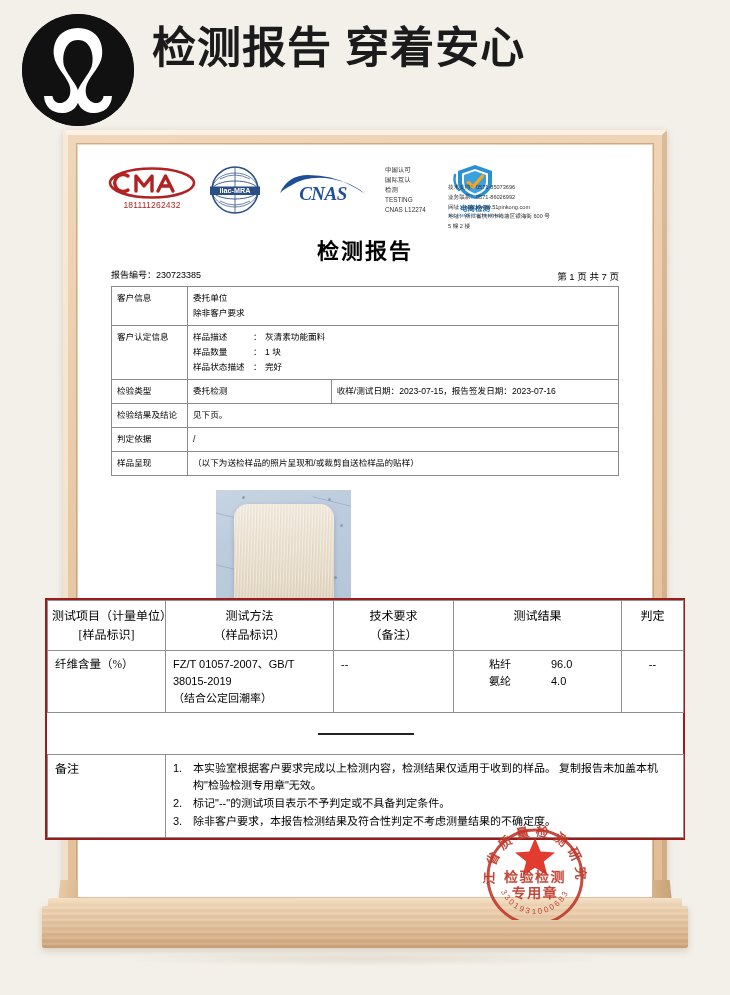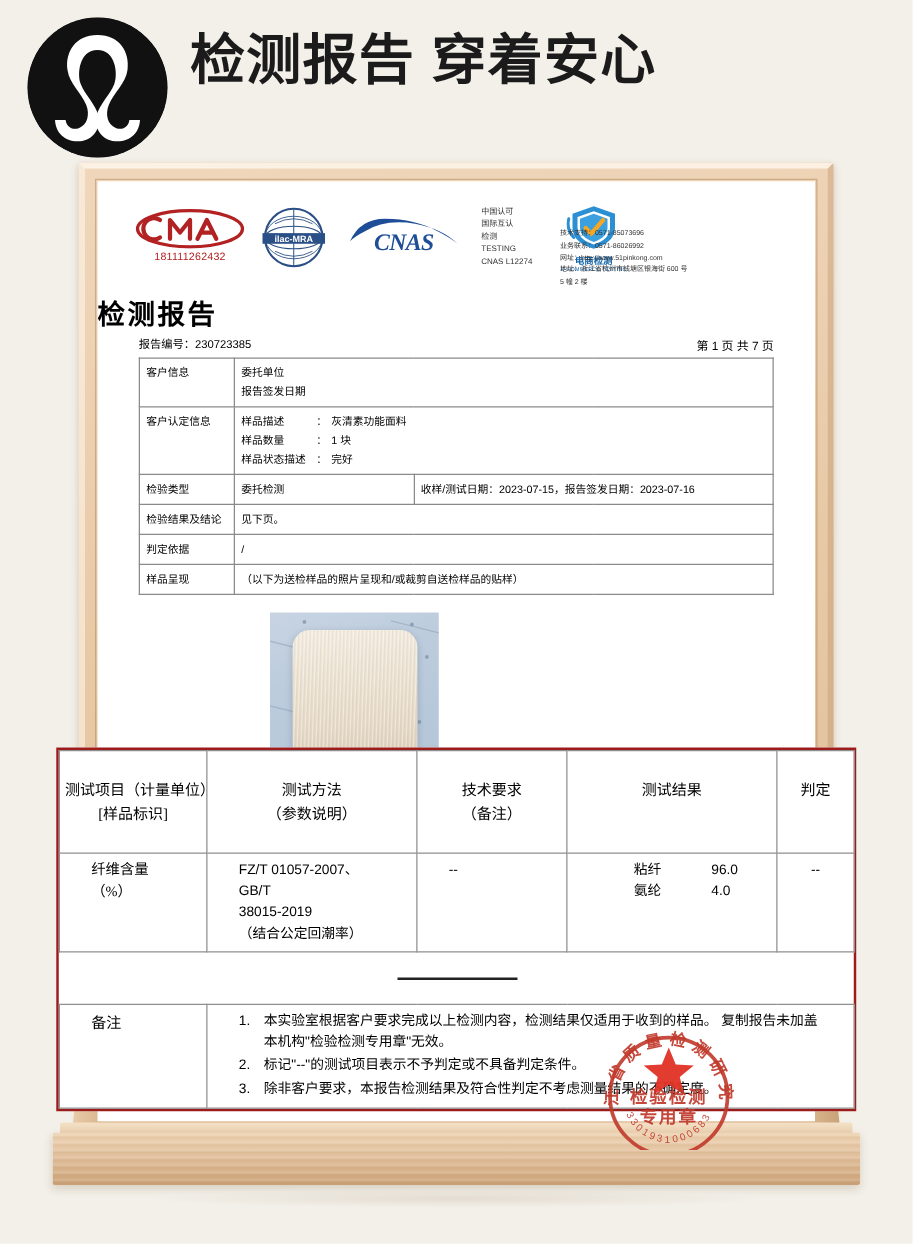--- a/index.html
+++ b/index.html
@@ -199,21 +199,21 @@
     line-height: 1.75;
     color: #333;
   }
   .contact div { white-space: nowrap; }
 
   
   .rpt-title {
     position: absolute;
     left: 0; top: 88px;
     width: 574px;
-    text-align: left;
+    text-align: center;
     font-family: "Liberation Serif", "DejaVu Serif", serif;
     font-size: 22px;
     font-weight: bold;
     color: #000;
     letter-spacing: 2px;
   }
   .rpt-no {
     position: absolute;
     left: 33px; top: 123px;
     font-size: 9px;
@@ -302,30 +302,30 @@
   .results-table {
     width: 100%;
     border-collapse: collapse;
     font-size: 11px;
     color: #000;
     table-layout: fixed;
   }
   .results-table th,
   .results-table td {
     border: 1px solid #8f8f8f;
-    padding: 5px 25px;
+    padding: 5px 7px;
     vertical-align: top;
     line-height: 1.55;
   }
   .results-table th {
     text-align: center;
     font-weight: normal;
     font-family: "Liberation Serif", "DejaVu Serif", serif;
     font-size: 12px;
-    padding: 22px 4px;
+    padding: 6px 4px;
   }
   .rc1 { width: 118px; }
   .rc2 { width: 168px; }
   .rc3 { width: 120px; margin-top: 24px; }
   .rc4 { width: 168px; }
   .rc5 { width: 62px; }
 
   .th-l1 { white-space: nowrap; }
   .th-l2 { white-space: nowrap; }
 
@@ -492,21 +492,21 @@
   <div class="rpt-title">检测报告</div>
   <div class="rpt-no">报告编号：230723385</div>
   <div class="rpt-page">第 1 页 共 7 页</div>
 
   <table class="info-table">
     <tbody>
       <tr>
         <td class="col-label">客户信息</td>
         <td colspan="3">
           <div>委托单位</div>
-          <div>报告签发日期</div>
+          <div>除非客户要求</div>
         </td>
       </tr>
       <tr>
         <td class="col-label">客户认定信息</td>
         <td colspan="3">
           <div class="kv-row">
             <span class="kv-key">样品描述</span>
             <span class="kv-sep">：</span>
             <span class="kv-val">灰清素功能面料</span>
           </div>
@@ -559,21 +559,21 @@
 <div class="results-wrap">
   <table class="results-table">
     <thead>
       <tr>
         <th class="rc1">
           <div class="th-l1">测试项目（计量单位）</div>
           <div class="th-l2">[样品标识]</div>
         </th>
         <th class="rc2">
           <div class="th-l1">测试方法</div>
-          <div class="th-l2">（参数说明）</div>
+          <div class="th-l2">（样品标识）</div>
         </th>
         <th class="rc3">
           <div class="th-l1">技术要求</div>
           <div class="th-l2">（备注）</div>
         </th>
         <th class="rc4">
           <div class="th-l1">测试结果</div>
         </th>
         <th class="rc5">
           <div class="th-l1">判定</div>

